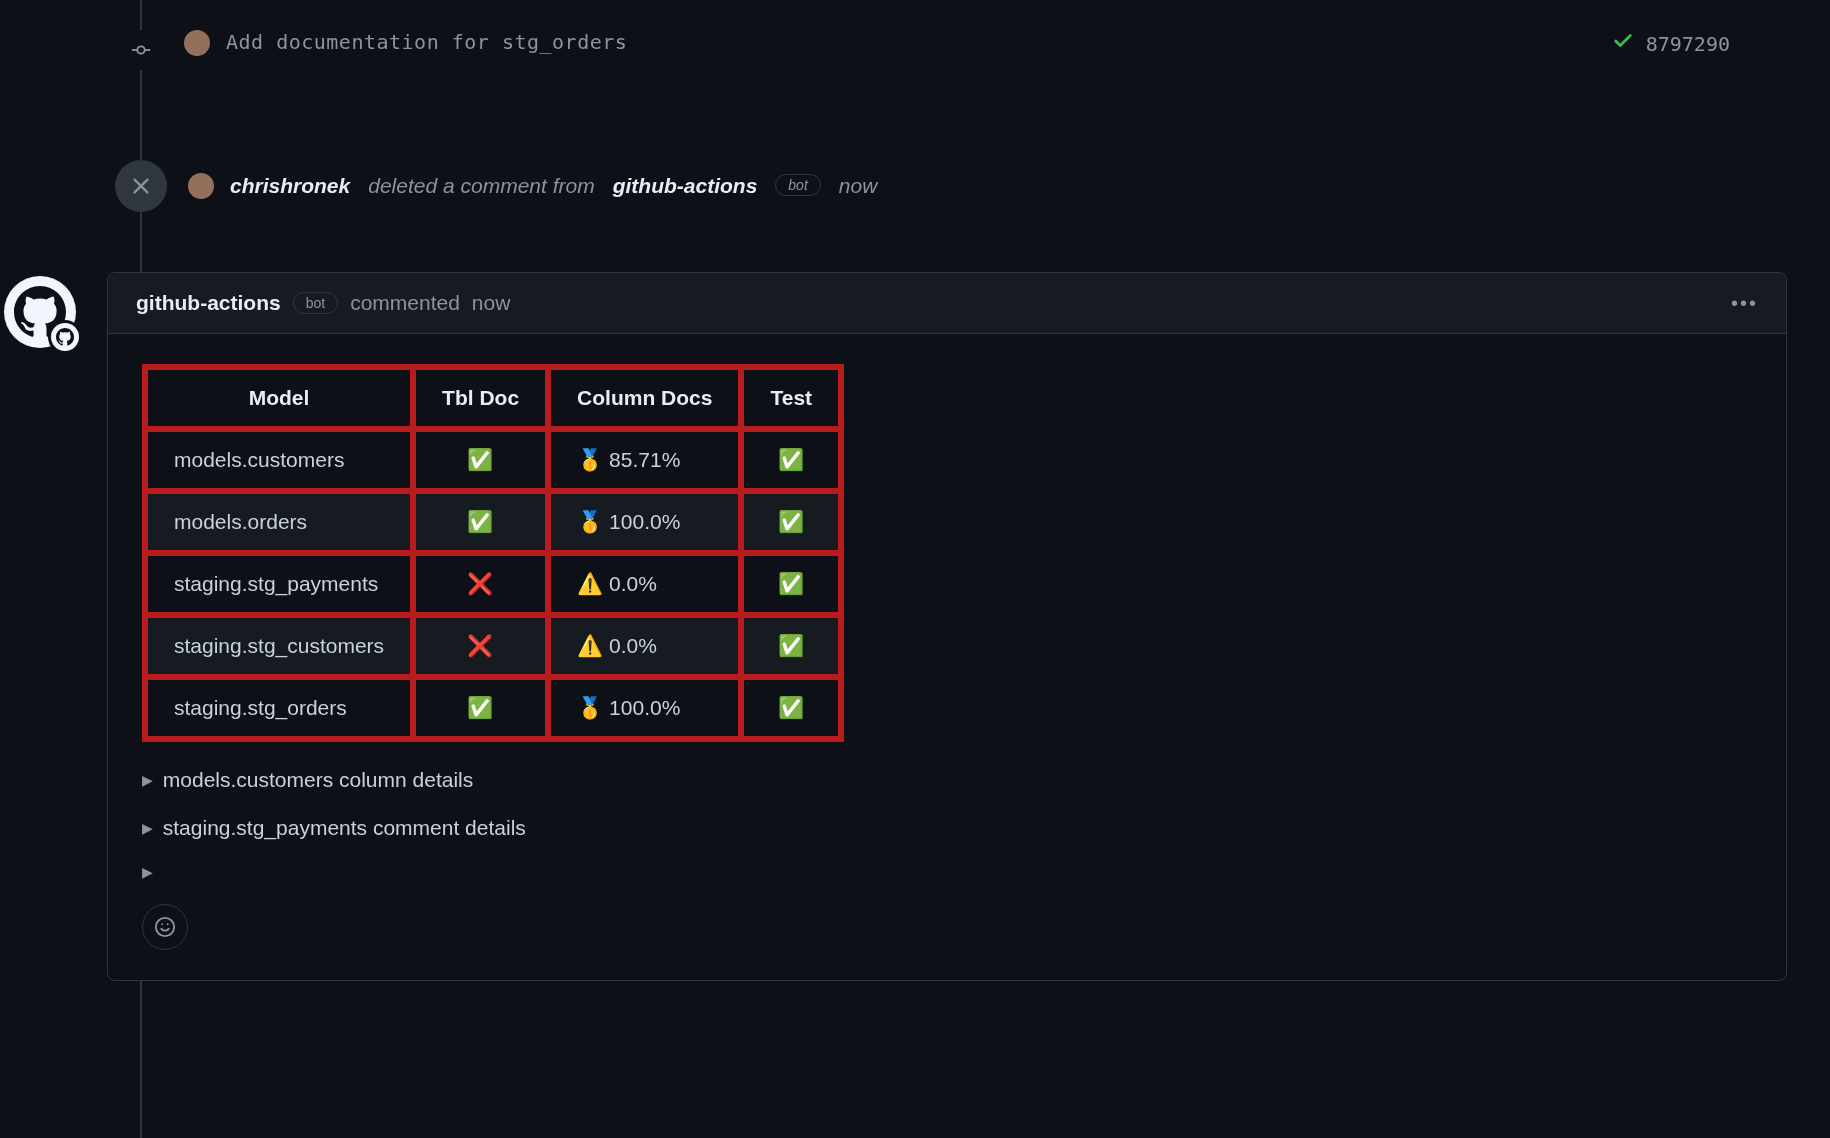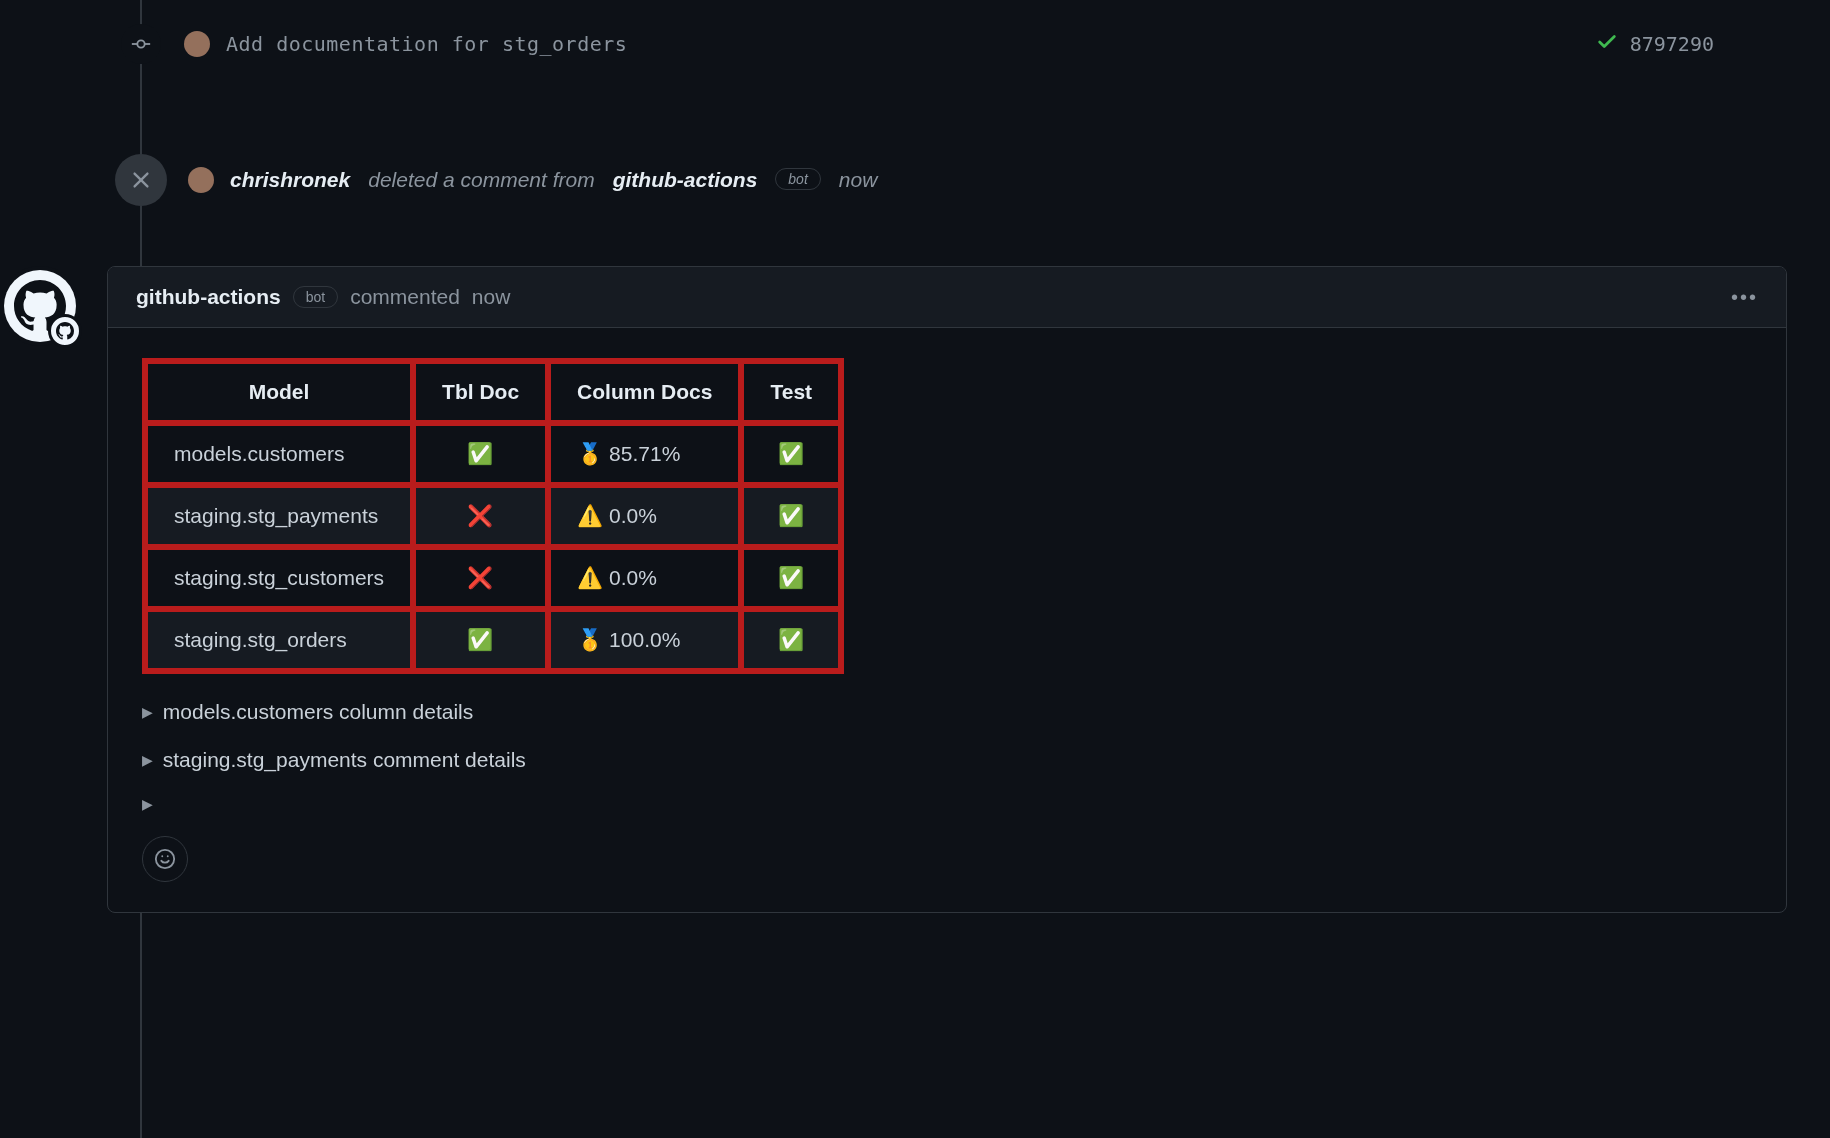--- a/index.html
+++ b/index.html
@@ -22,22 +22,22 @@
     width: 2px;
     height: 100%;
     background: #30363d;
     z-index: 0;
   }
 
   
   .commit-row {
     position: relative;
     display: flex;
-    align-items: center;
-    padding: 24px 0 20px 0;
+    align-items: flex-start;
+    padding: 30px 0 20px 0;
     margin-left: 120px;
     z-index: 1;
   }
   .commit-node {
     width: 40px;
     height: 40px;
     border-radius: 50%;
     background: #0d1117;
     display: flex;
     align-items: center;
@@ -56,21 +56,21 @@
     flex-shrink: 0;
   }
   .commit-msg {
     font-family: ui-monospace, SFMono-Regular, "SF Mono", Menlo, Consolas, monospace;
     color: #8b949e;
     font-size: 20px;
     letter-spacing: 0.5px;
   }
   .commit-status {
     position: absolute;
-    right: 116px;
+    right: 100px;
     display: flex;
     align-items: center;
     gap: 12px;
     color: #8b949e;
     font-family: ui-monospace, SFMono-Regular, monospace;
     font-size: 20px;
   }
   .check-icon { color: #3fb950; }
 
   
@@ -306,20 +306,26 @@
           </tr>
         </thead>
         <tbody id="docs-tbody">
             <tr>
               <td>models.customers</td>
               <td class="center">✅</td>
               <td>🥇 85.71%</td>
               <td class="center">✅</td>
             </tr>
             <tr>
+              <td>models.orders</td>
+              <td class="center">✅</td>
+              <td>🥇 100.0%</td>
+              <td class="center">✅</td>
+            </tr>
+            <tr>
               <td>staging.stg_payments</td>
               <td class="center">❌</td>
               <td>⚠️ 0.0%</td>
               <td class="center">✅</td>
             </tr>
             <tr>
               <td>staging.stg_customers</td>
               <td class="center">❌</td>
               <td>⚠️ 0.0%</td>
               <td class="center">✅</td>

